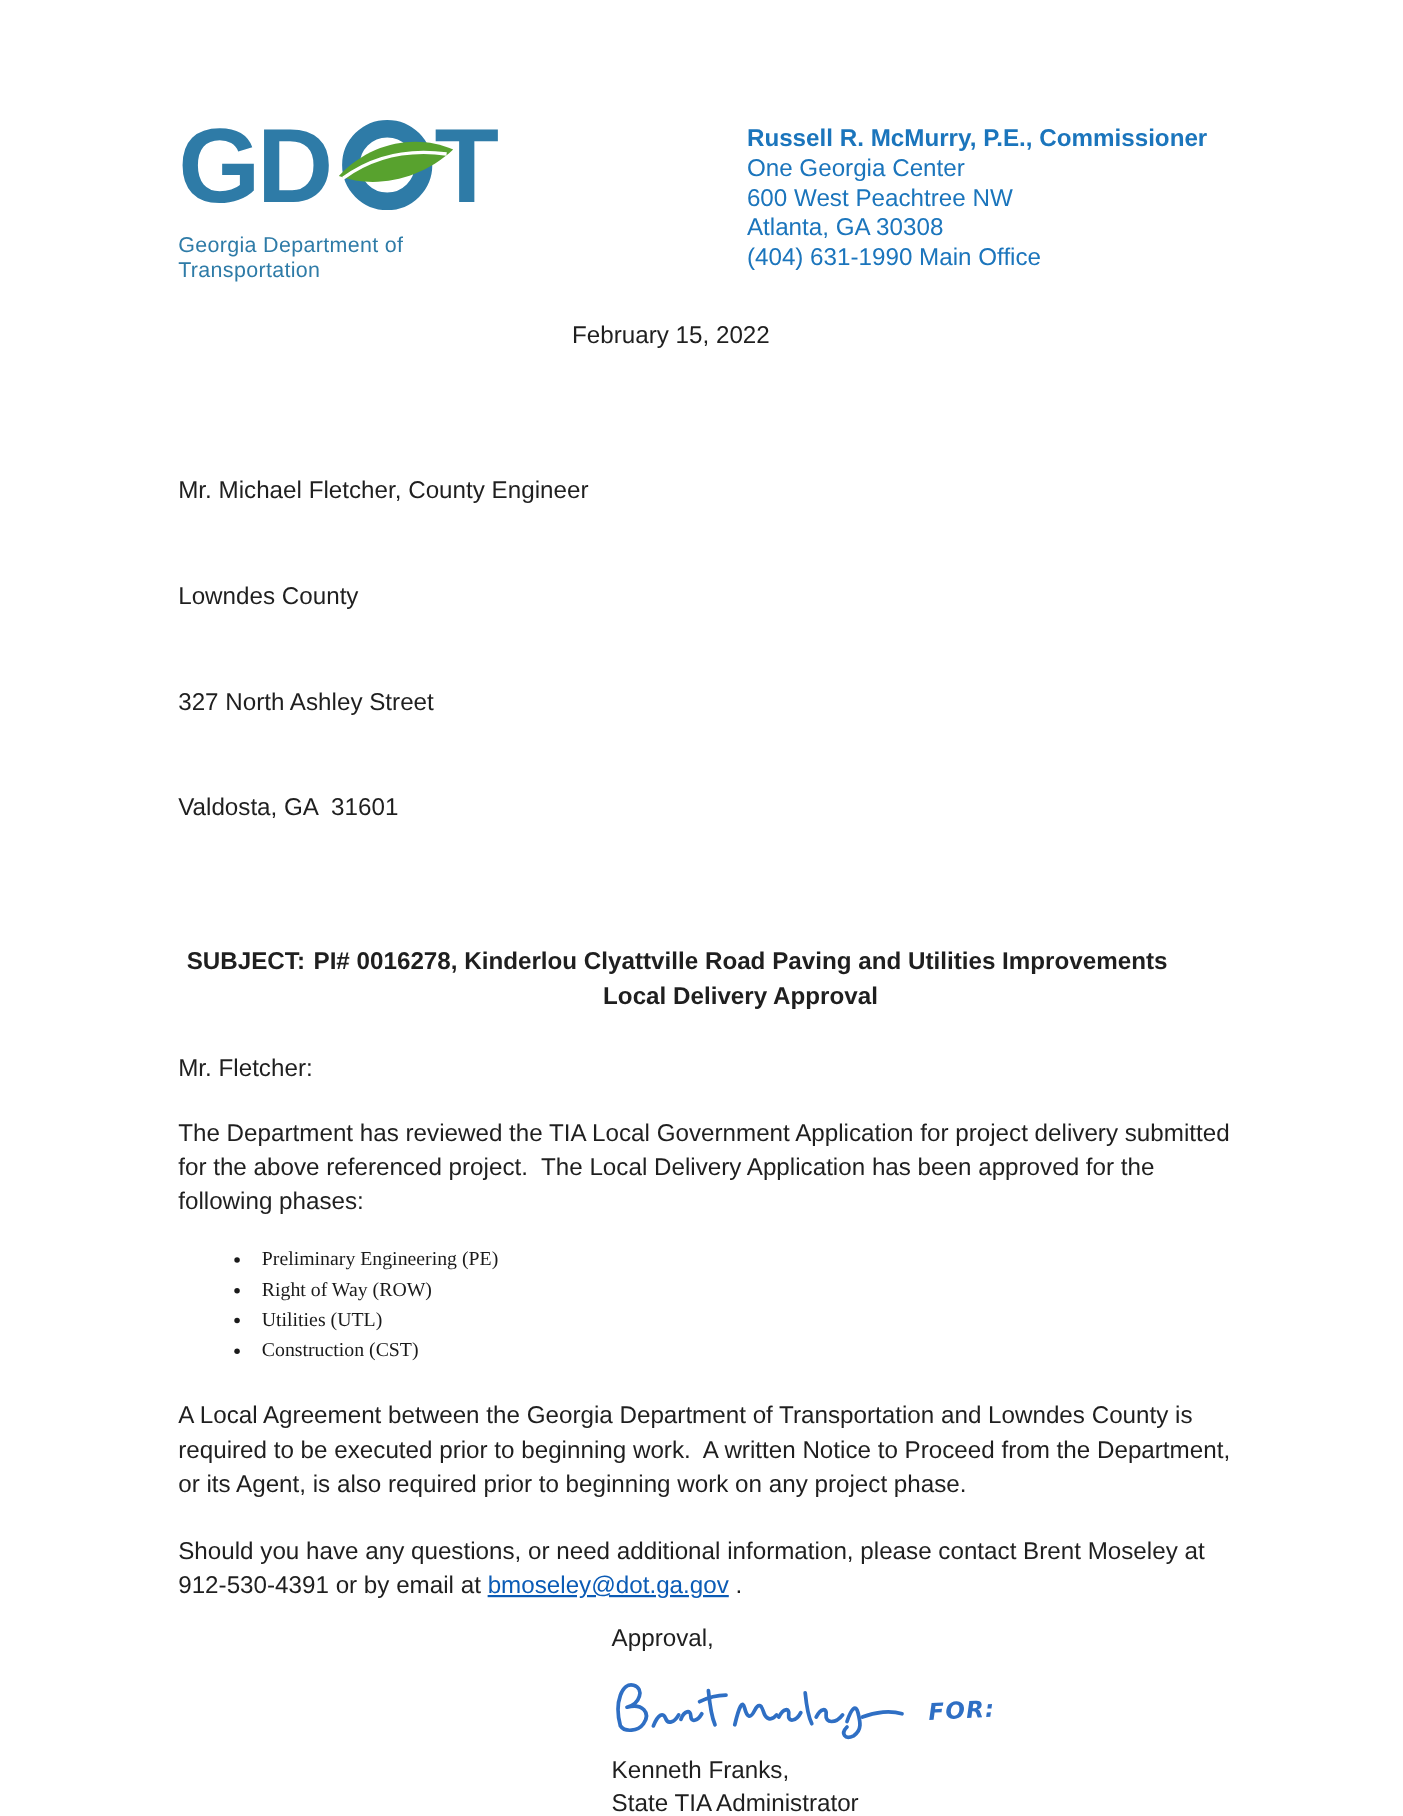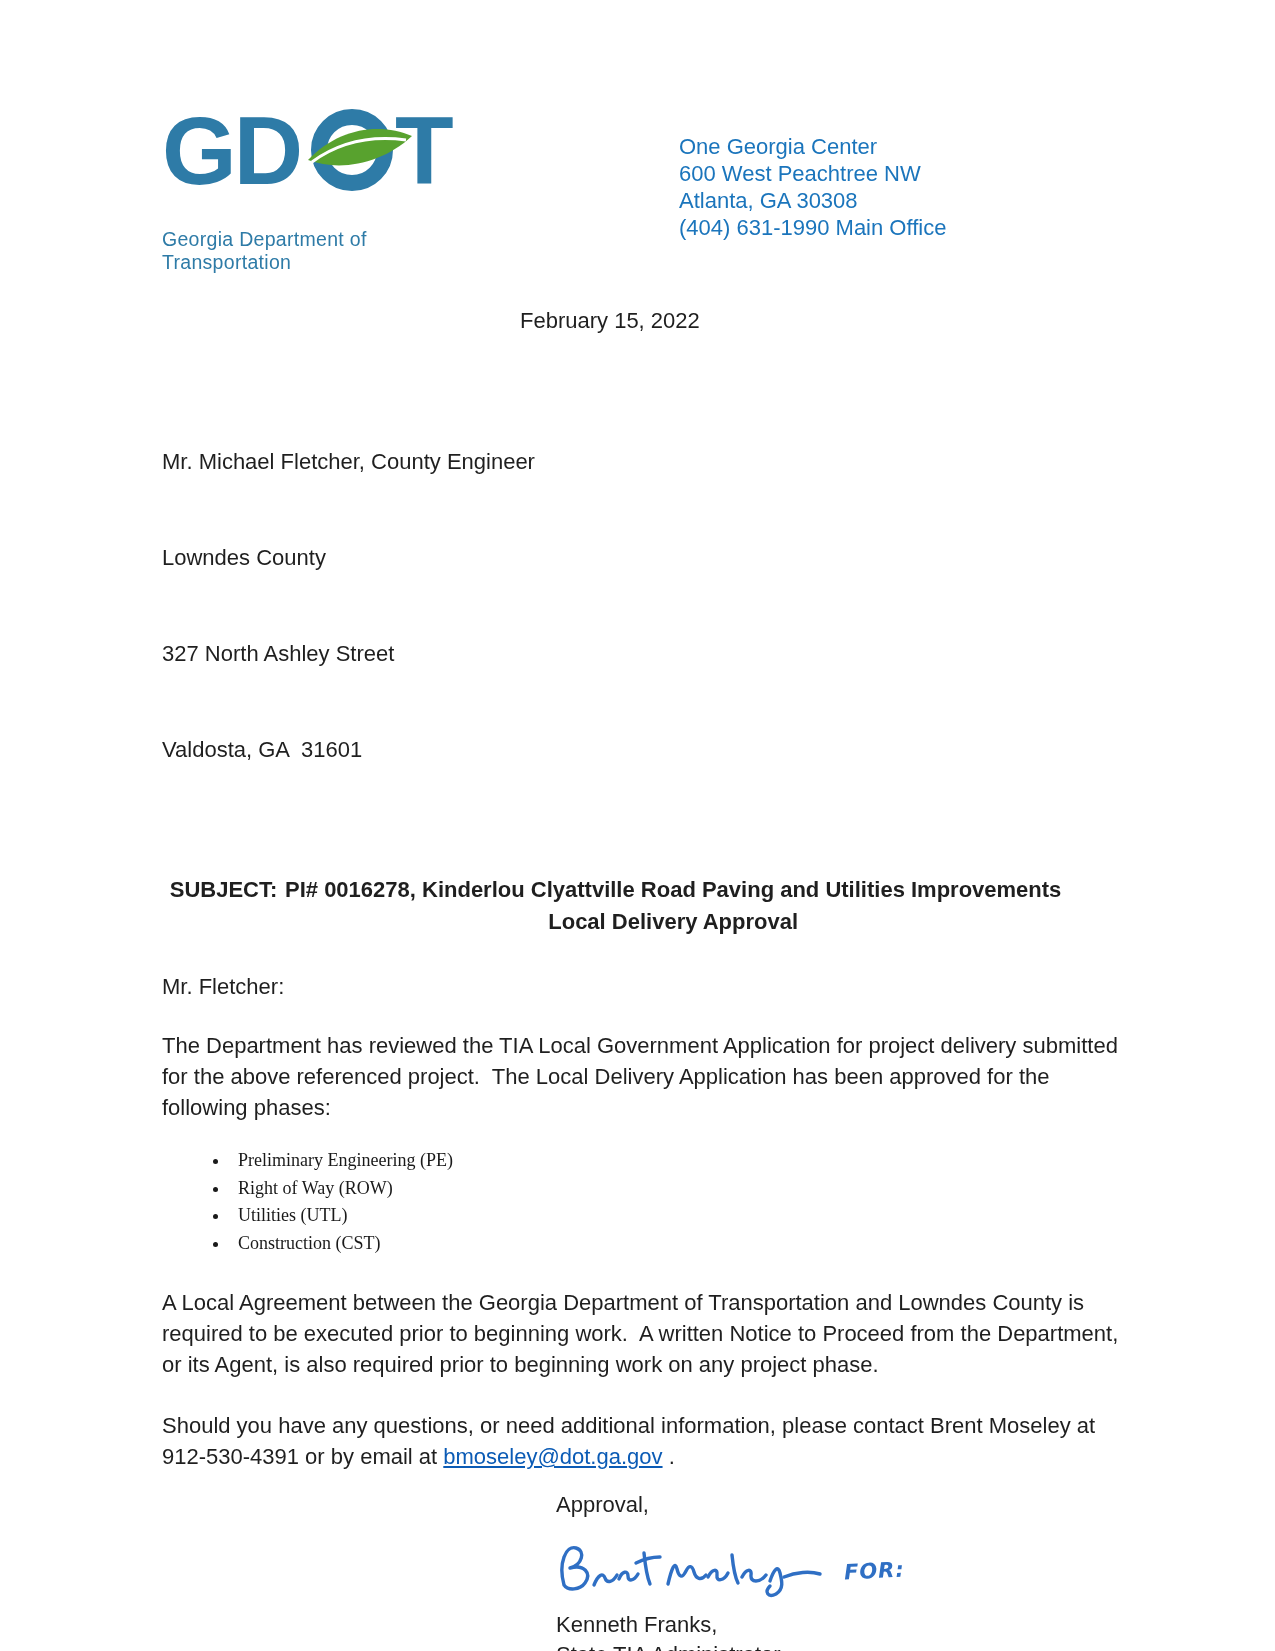--- a/index.html
+++ b/index.html
@@ -10,21 +10,21 @@
     margin: 0 auto;
     background: #ffffff;
     font-family: "Liberation Sans", sans-serif;
     font-size: 22px;
     color: #1f1f1f;
     padding: 100px 150px 40px 162px;
     position: relative;
   }
   .header { display: flex; justify-content: space-between; align-items: center; }
   .logo-block { width: 330px; }
-  .logo-tagline { color: #2e7ba7; font-size: 19.5px; margin-top: 20px; letter-spacing: 0.3px; }
+  .logo-tagline { color: #2e7ba7; font-size: 19.5px; margin-top: 4px; letter-spacing: 0.3px; }
   .contact { color: #1b75bc; line-height: 27px; width: 446px; }
   .contact .contact-name { font-weight: bold; }
   .date-line { margin-top: 34px; margin-left: 358px; }
   .recipient { margin-top: 48px; line-height: 32px; white-space: pre-wrap; }
   .subject-row { display: flex; margin-top: 44px; font-weight: bold; line-height: 32px; text-align: center; }
   .subject-label { flex: 0 0 123px; }
   .salutation { margin-top: 36px; }
   .para { margin-top: 30px; line-height: 31px; white-space: pre-wrap; }
   ul.phases {
     margin: 24px 0 0 40px;
@@ -61,20 +61,21 @@
         <text x="0" y="84" font-size="96" font-weight="bold" fill="#2e7ba7" font-family="Liberation Sans, sans-serif" letter-spacing="-3">GD</text>
         <circle cx="190" cy="50" r="33" fill="none" stroke="#2e7ba7" stroke-width="16"></circle>
         <path d="M146 60 C 176 28 218 22 250 36 C 220 64 178 72 146 60 Z" fill="#58a22e"></path>
         <path d="M150 62 C 180 40 214 36 244 40" fill="none" stroke="#ffffff" stroke-width="3"></path>
         <text x="233" y="84" font-size="96" font-weight="bold" fill="#2e7ba7" font-family="Liberation Sans, sans-serif">T</text>
       </svg>
       <div class="logo-tagline">Georgia Department of Transportation</div>
     </div>
 
     <div class="contact">
+      <div class="contact-name">Russell R. McMurry, P.E., Commissioner</div>
       <div>One Georgia Center</div>
       <div>600 West Peachtree NW</div>
       <div>Atlanta, GA 30308</div>
       <div>(404) 631-1990 Main Office</div>
     </div>
   </div>
 
   <div class="date-line">February 15, 2022</div>
 
   <div class="recipient">

